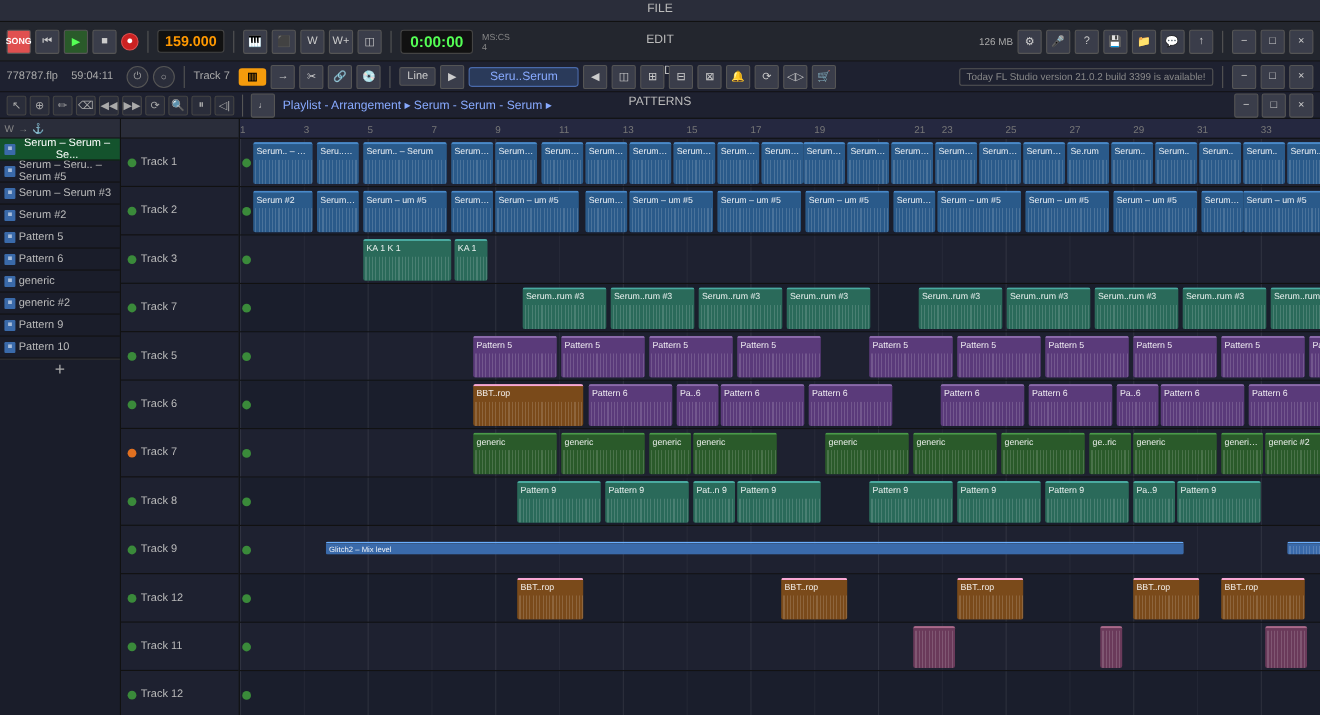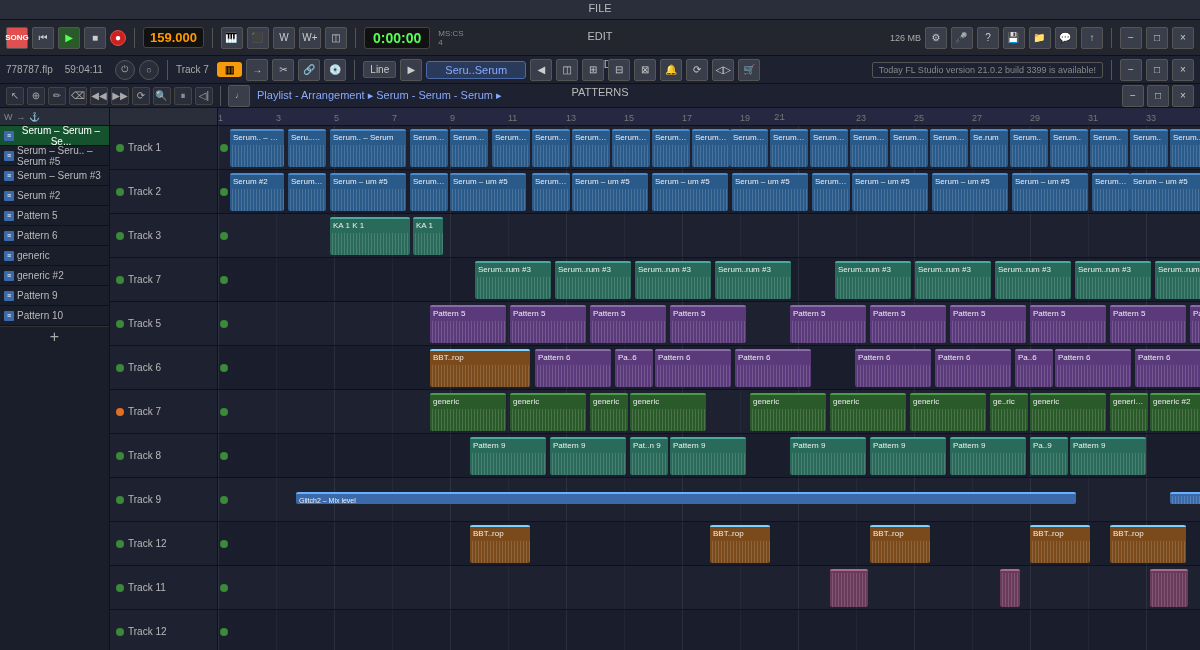--- a/index.html
+++ b/index.html
@@ -320,21 +320,21 @@
       background-image: repeating-linear-gradient(
         to right,
         transparent 0px, transparent 2px,
         rgba(255,255,255,0.15) 2px, rgba(255,255,255,0.15) 3px
       );
     }
     .blue-block { background: #2a5a8a; border-top: 2px solid #4a8aca; }
     .teal-block { background: #2a6a5a; border-top: 2px solid #4aaaa0; }
     .purple-block { background: #5a3a7a; border-top: 2px solid #8a6aaa; }
     .pink-block { background: #6a3a5a; border-top: 2px solid #aa6a8a; }
-    .orange-block { background: #7a4a1a; border-top: 2px solid #7dd3fc; }
+    .orange-block { background: #7a4a1a; border-top: 2px solid #f9a8d4; }
     .green-block { background: #2a5a2a; border-top: 2px solid #4a9a4a; }
     .vol-automation { background: linear-gradient(to right, #3a6aaa, #3a6aaa); border-top: 2px solid #6aafff; height: 10px; top: 3px; }
 
     
     #track-area {
       width: 1800px;
       position: relative;
     }
 
     .grid-line {
@@ -577,21 +577,21 @@
               <span class="ruler-tick" style="left: 0px;">1</span>
               <span class="ruler-tick" style="left: 58px;">3</span>
               <span class="ruler-tick" style="left: 116px;">5</span>
               <span class="ruler-tick" style="left: 174px;">7</span>
               <span class="ruler-tick" style="left: 232px;">9</span>
               <span class="ruler-tick" style="left: 290px;">11</span>
               <span class="ruler-tick" style="left: 348px;">13</span>
               <span class="ruler-tick" style="left: 406px;">15</span>
               <span class="ruler-tick" style="left: 464px;">17</span>
               <span class="ruler-tick" style="left: 522px;">19</span>
-              <span class="ruler-tick" style="left: 556px; font-family: Liberation Mono, monospace;">21</span>
+              <span class="ruler-tick" style="left: 613px;">21</span>
               <span class="ruler-tick" style="left: 638px;">23</span>
               <span class="ruler-tick" style="left: 696px;">25</span>
               <span class="ruler-tick" style="left: 754px;">27</span>
               <span class="ruler-tick" style="left: 812px;">29</span>
               <span class="ruler-tick" style="left: 870px;">31</span>
               <span class="ruler-tick" style="left: 928px;">33</span>
             </div>
 
           <div id="track-rows-container">
               <div class="track-row">

